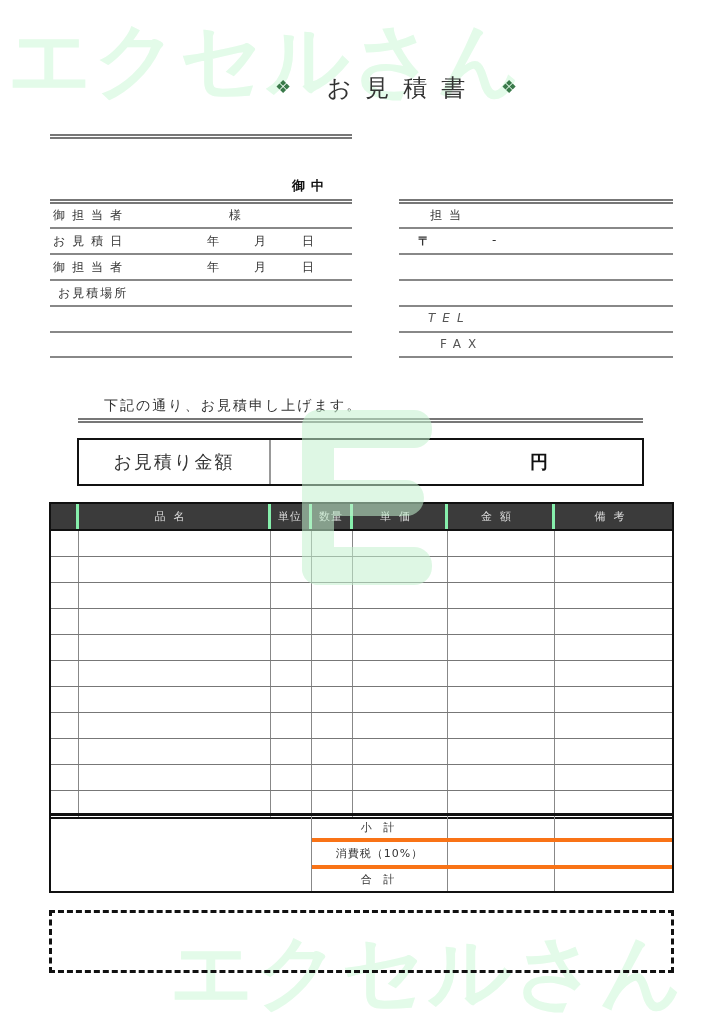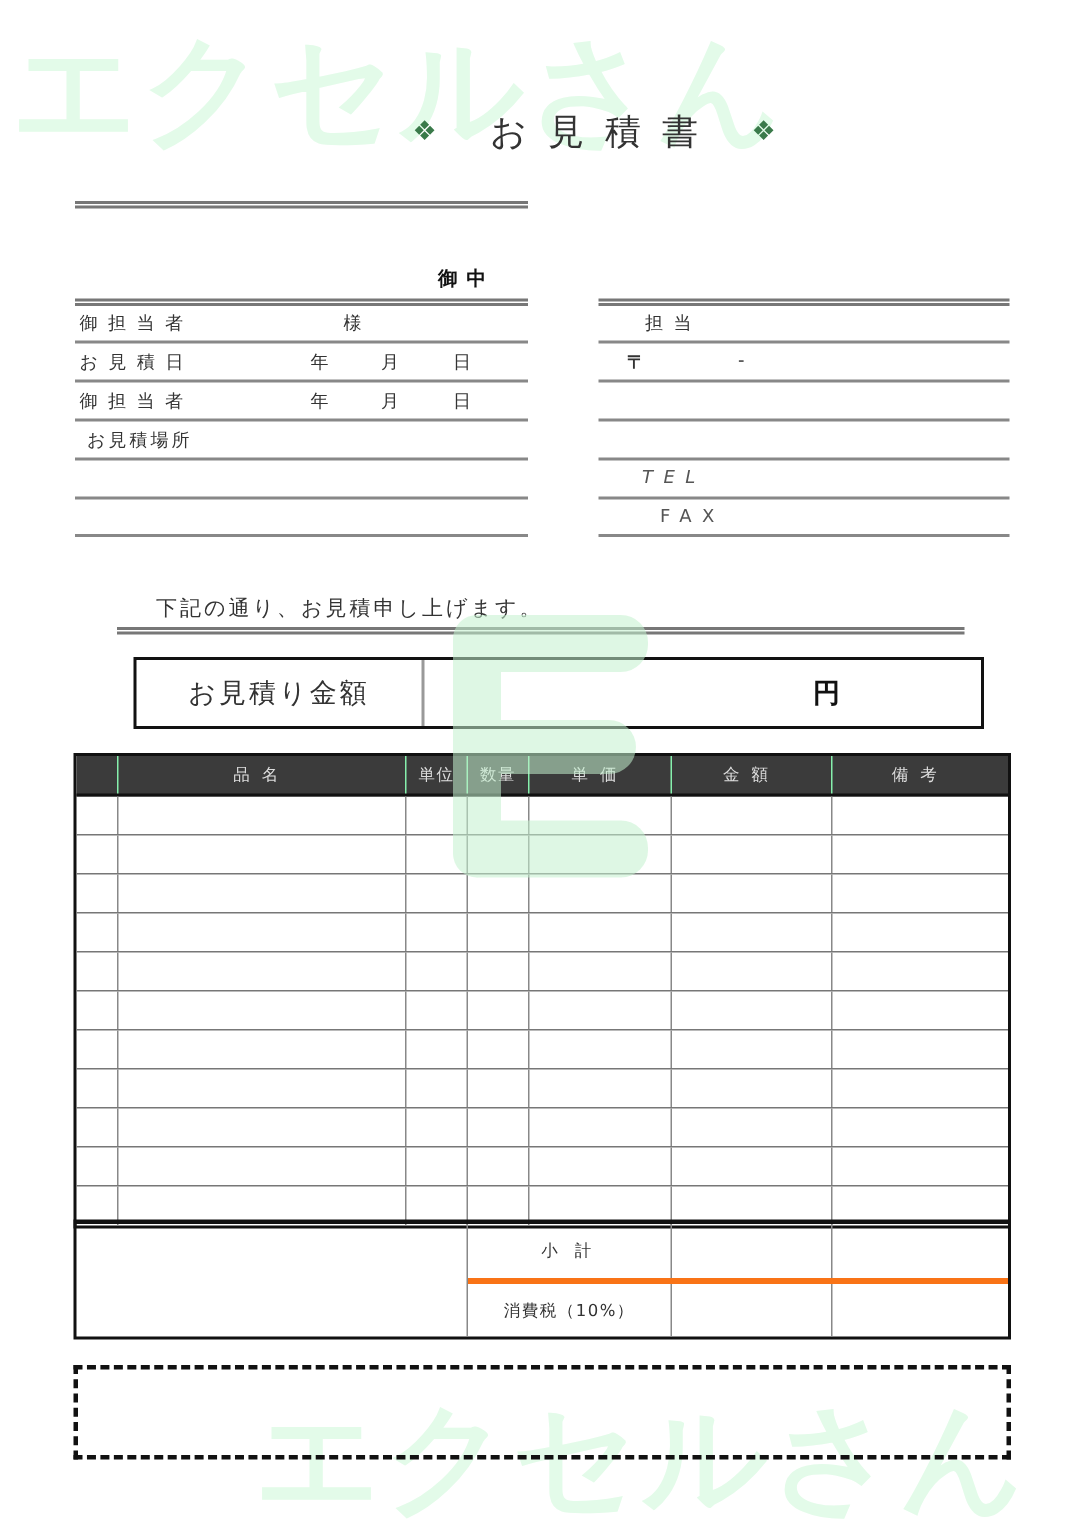--- a/index.html
+++ b/index.html
@@ -19,27 +19,27 @@
 
   .dbl { position: absolute; height: 5px; border-top: 2px solid #777; border-bottom: 2px solid #777; }
   .hline { position: absolute; height: 0; border-top: 2px solid #888; }
 
   .info-text { position: absolute; font-size: 12px; letter-spacing: 7px; color: #333; white-space: nowrap; }
   .info-text.tight { letter-spacing: 2px; }
   .onchu { position: absolute; left: 292px; top: 177px; font-size: 13px; font-weight: bold; letter-spacing: 6px; color: #111; }
 
   .intro { position: absolute; left: 104px; top: 397px; font-size: 14px; letter-spacing: 2px; color: #333; font-family: "DejaVu Serif", serif; }
 
-  .amount-box { position: absolute; left: 77px; top: 438px; width: 567px; height: 48px; border: 2px solid #111; display: flex; margin-left: 12px; }
+  .amount-box { position: absolute; left: 77px; top: 438px; width: 567px; height: 48px; border: 2px solid #111; display: flex; }
   .amount-label { width: 192px; border-right: 2px solid #999; display: flex; align-items: center; justify-content: center; font-size: 18px; letter-spacing: 2px; color: #333; font-family: "DejaVu Serif", serif; }
   .amount-value { flex: 1; display: flex; align-items: center; justify-content: flex-end; padding-right: 94px; font-size: 18px; font-weight: bold; color: #111; }
 
   .tbl { position: absolute; left: 49px; top: 502px; width: 625px; border: 2px solid #111; }
   .thead { display: flex; height: 27px; background: #3b3b3b; border-bottom: 2px solid #111; }
-  .thead .th { color: #ddd; font-size: 11px; letter-spacing: 8px; display: flex; align-items: center; justify-content: center; border-right: 1px solid #86efac; }
+  .thead .th { color: #ddd; font-size: 11px; letter-spacing: 8px; display: flex; align-items: center; justify-content: center; border-right: 3px solid #86efac; }
   .thead .th:last-child { border-right: none; }
   .trow { display: flex; height: 26px; border-bottom: 1px solid #777; }
   .trow:last-child { border-bottom: none; }
   .td { border-right: 1px solid #888; }
   .td:last-child { border-right: none; }
   .c0 { width: 28px; } .c1 { width: 192px; } .c2 { width: 41px; } .c3 { width: 41px; } .c4 { width: 95px; } .c5 { width: 107px; } .c6 { flex: 1; }
 
   .summary { position: absolute; left: 49px; top: 813px; width: 625px; height: 80px; border: 2px solid #111; border-top-width: 3px; display: flex; }
   .sum-blank { width: 261px; border-right: 1px solid #888; }
   .sum-rows { flex: 1; display: flex; flex-direction: column; }
@@ -244,16 +244,21 @@
     <div class="sum-row">
       <div class="sum-label">小 計</div>
       <div class="sum-amt"></div>
       <div class="sum-note"></div>
     </div>
     <div class="sum-row">
       <div class="sum-label tight">消費税（10%）</div>
       <div class="sum-amt"></div>
       <div class="sum-note"></div>
     </div>
+    <div class="sum-row">
+      <div class="sum-label">合 計</div>
+      <div class="sum-amt"></div>
+      <div class="sum-note"></div>
+    </div>
   </div>
 </div>
 
 <div class="remarks"></div>
 
 </body></html>

